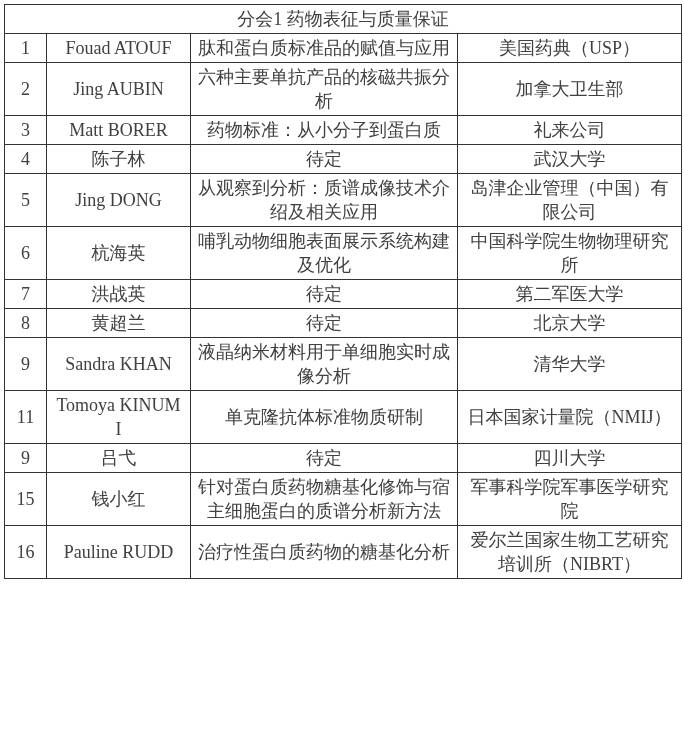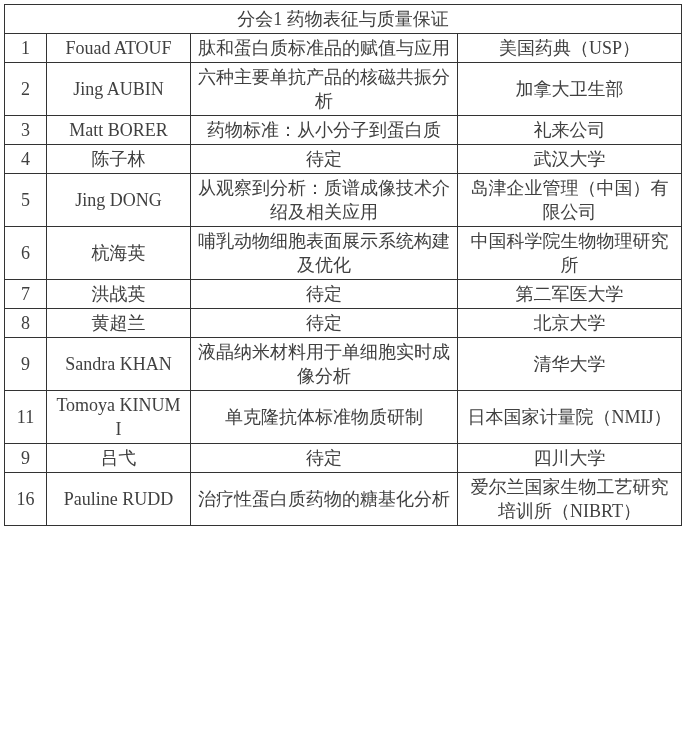--- a/index.html
+++ b/index.html
@@ -116,20 +116,26 @@
           <td>单克隆抗体标准物质研制</td>
           <td>日本国家计量院（NMIJ）</td>
         </tr>
         <tr>
           <td>9</td>
           <td>吕弋</td>
           <td>待定</td>
           <td>四川大学</td>
         </tr>
         <tr>
+          <td>15</td>
+          <td>钱小红</td>
+          <td>针对蛋白质药物糖基化修饰与宿主细胞蛋白的质谱分析新方法</td>
+          <td>军事科学院军事医学研究院</td>
+        </tr>
+        <tr>
           <td>16</td>
           <td>Pauline RUDD</td>
           <td>治疗性蛋白质药物的糖基化分析</td>
           <td>爱尔兰国家生物工艺研究培训所（NIBRT）</td>
         </tr>
       </tbody>
   </table>
 </div>
 
 </body></html>

